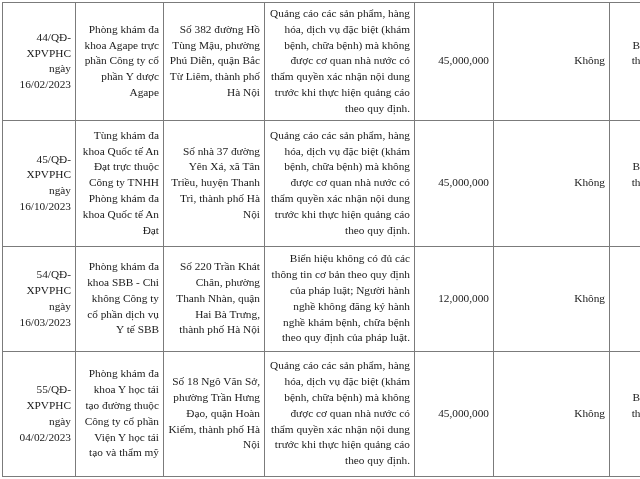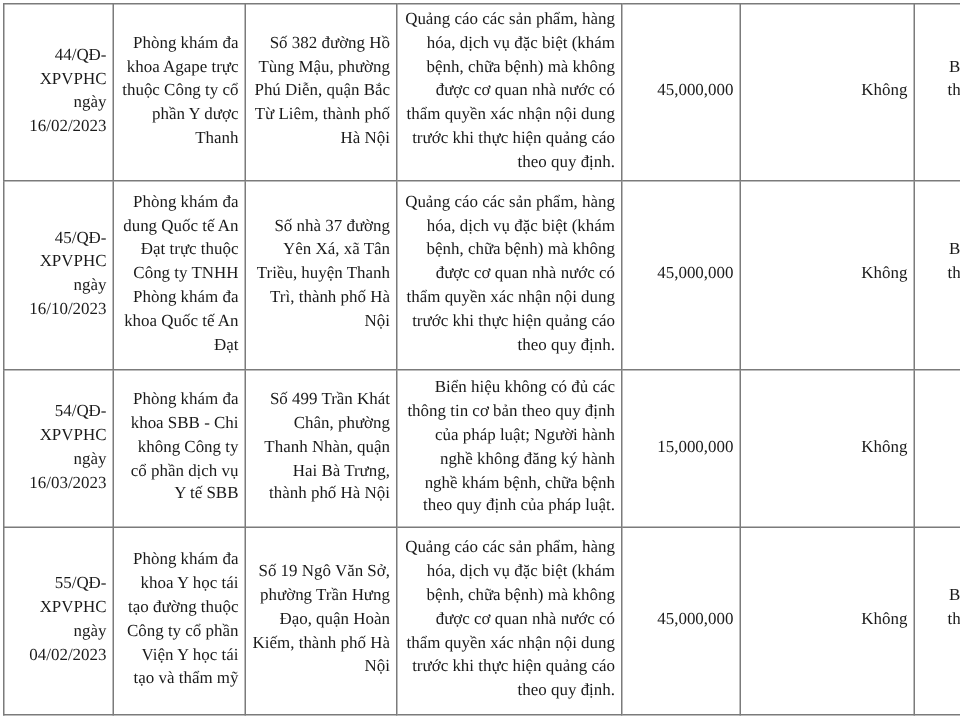--- a/index.html
+++ b/index.html
@@ -43,48 +43,48 @@
   .r3 { height: 105px; }
   .r4 { height: 125px; }
 </style>
 </head>
 <body>
 
 <table id="doc-table">
   <tbody>
     <tr class="r1">
       <td class="c-decision">44/QĐ-XPVPHC ngày 16/02/2023</td>
-      <td class="c-facility">Phòng khám đa khoa Agape trực thuộc Công ty cổ phần Y dược Thanh</td>
+      <td class="c-facility">Phòng khám đa khoa Agape trực phần Công ty cổ phần Y dược Agape</td>
       <td class="c-address">Số 382 đường Hồ Tùng Mậu, phường Phú Diễn, quận Bắc Từ Liêm, thành phố Hà Nội</td>
       <td class="c-violation">Quảng cáo các sản phẩm, hàng hóa, dịch vụ đặc biệt (khám bệnh, chữa bệnh) mà không được cơ quan nhà nước có thẩm quyền xác nhận nội dung trước khi thực hiện quảng cáo theo quy định.</td>
       <td class="c-fine">45,000,000</td>
       <td class="c-extra">Không</td>
       <td class="c-remedy">Buộc tháo gỡ, tháo dỡ quảng cáo</td>
     </tr>
     <tr class="r2">
       <td class="c-decision">45/QĐ-XPVPHC ngày 16/10/2023</td>
-      <td class="c-facility">Phòng khám đa dung Quốc tế An Đạt trực thuộc Công ty TNHH Phòng khám đa khoa Quốc tế An Đạt</td>
+      <td class="c-facility">Tùng khám đa khoa Quốc tế An Đạt trực thuộc Công ty TNHH Phòng khám đa khoa Quốc tế An Đạt</td>
       <td class="c-address">Số nhà 37 đường Yên Xá, xã Tân Triều, huyện Thanh Trì, thành phố Hà Nội</td>
       <td class="c-violation">Quảng cáo các sản phẩm, hàng hóa, dịch vụ đặc biệt (khám bệnh, chữa bệnh) mà không được cơ quan nhà nước có thẩm quyền xác nhận nội dung trước khi thực hiện quảng cáo theo quy định.</td>
       <td class="c-fine">45,000,000</td>
       <td class="c-extra">Không</td>
       <td class="c-remedy">Buộc tháo gỡ, tháo dỡ quảng cáo</td>
     </tr>
     <tr class="r3">
       <td class="c-decision">54/QĐ-XPVPHC ngày 16/03/2023</td>
       <td class="c-facility">Phòng khám đa khoa SBB - Chi không Công ty cổ phần dịch vụ Y tế SBB</td>
-      <td class="c-address">Số 499 Trần Khát Chân, phường Thanh Nhàn, quận Hai Bà Trưng, thành phố Hà Nội</td>
+      <td class="c-address">Số 220 Trần Khát Chân, phường Thanh Nhàn, quận Hai Bà Trưng, thành phố Hà Nội</td>
       <td class="c-violation">Biển hiệu không có đủ các thông tin cơ bản theo quy định của pháp luật; Người hành nghề không đăng ký hành nghề khám bệnh, chữa bệnh theo quy định của pháp luật.</td>
-      <td class="c-fine">15,000,000</td>
+      <td class="c-fine">12,000,000</td>
       <td class="c-extra">Không</td>
       <td class="c-remedy">Không</td>
     </tr>
     <tr class="r4">
       <td class="c-decision">55/QĐ-XPVPHC ngày 04/02/2023</td>
       <td class="c-facility">Phòng khám đa khoa Y học tái tạo đường thuộc Công ty cổ phần Viện Y học tái tạo và thẩm mỹ</td>
-      <td class="c-address">Số 19 Ngô Văn Sở, phường Trần Hưng Đạo, quận Hoàn Kiếm, thành phố Hà Nội</td>
+      <td class="c-address">Số 18 Ngô Văn Sở, phường Trần Hưng Đạo, quận Hoàn Kiếm, thành phố Hà Nội</td>
       <td class="c-violation">Quảng cáo các sản phẩm, hàng hóa, dịch vụ đặc biệt (khám bệnh, chữa bệnh) mà không được cơ quan nhà nước có thẩm quyền xác nhận nội dung trước khi thực hiện quảng cáo theo quy định.</td>
       <td class="c-fine">45,000,000</td>
       <td class="c-extra">Không</td>
       <td class="c-remedy">Buộc tháo gỡ, tháo dỡ quảng cáo</td>
     </tr>
   </tbody>
 </table>
 
 </body></html>

